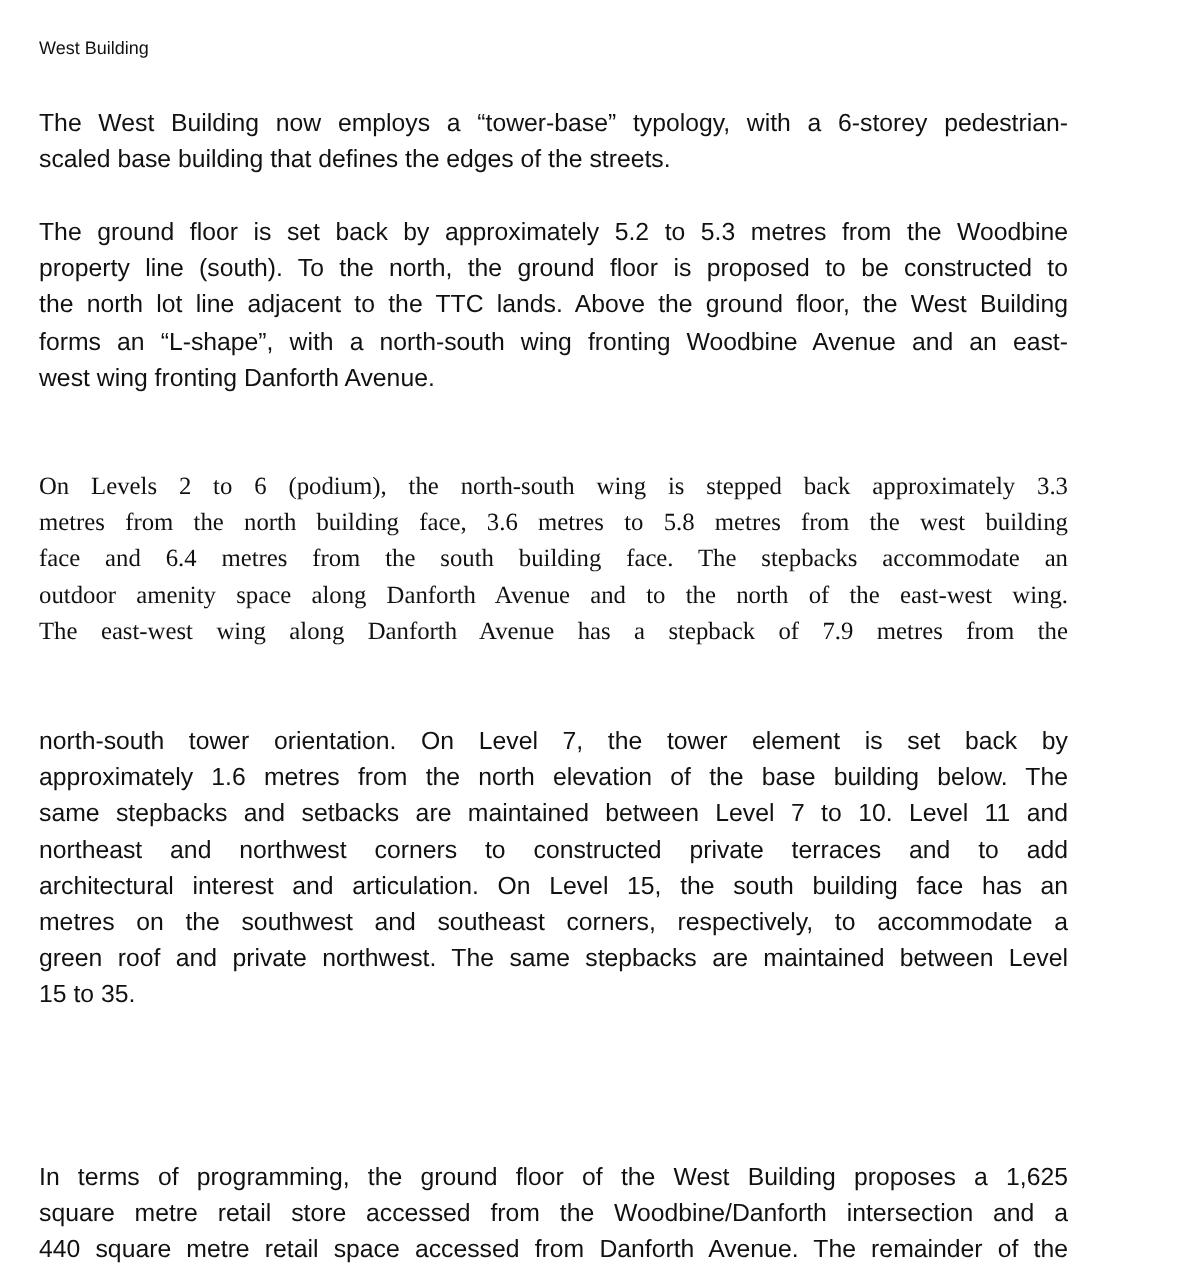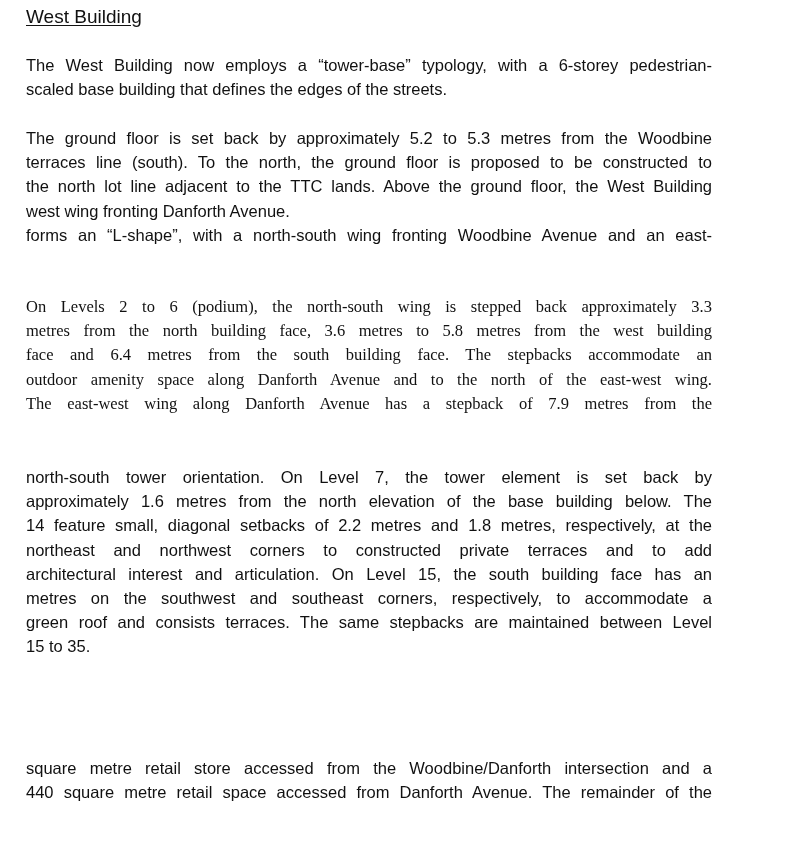--- a/index.html
+++ b/index.html
@@ -17,32 +17,32 @@
     }
     .page {
       position: absolute;
       left: 26px;
       top: 0;
       width: 686px;
     }
     .heading {
       position: absolute;
       left: 0;
-      top: 7px;
-      font-size: 19px;
+      top: 22px;
+      font-size: 12px;
       line-height: 20px;
-      text-decoration: underline;
       text-underline-offset: 2px;
       white-space: nowrap;
     }
     .para {
       position: absolute;
       left: 0;
       width: 686px;
       font-size: 16.5px;
+      margin-top: 17px;
     }
     .line {
       display: block;
       height: 24.2px;
       line-height: 24.2px;
       white-space: nowrap;
     }
     .line.just {
       text-align: justify;
       text-align-last: justify;
@@ -59,42 +59,43 @@
 <div class="page">
   <div class="heading">West Building</div>
 
   <div class="para" id="p1">
     <span class="line just">The West Building now employs a “tower-base” typology, with a 6-storey pedestrian-</span>
     <span class="line">scaled base building that defines the edges of the streets.</span>
   </div>
 
   <div class="para" id="p2">
     <span class="line just">The ground floor is set back by approximately 5.2 to 5.3 metres from the Woodbine</span>
-    <span class="line just">terraces line (south). To the north, the ground floor is proposed to be constructed to</span>
+    <span class="line just">property line (south). To the north, the ground floor is proposed to be constructed to</span>
     <span class="line just">the north lot line adjacent to the TTC lands. Above the ground floor, the West Building</span>
+    <span class="line just">forms an “L-shape”, with a north-south wing fronting Woodbine Avenue and an east-</span>
     <span class="line">west wing fronting Danforth Avenue.</span>
-    <span class="line just">forms an “L-shape”, with a north-south wing fronting Woodbine Avenue and an east-</span>
   </div>
 
   <div class="para" id="p3">
     <span class="line just">On Levels 2 to 6 (podium), the north-south wing is stepped back approximately 3.3</span>
     <span class="line just">metres from the north building face, 3.6 metres to 5.8 metres from the west building</span>
     <span class="line just">face and 6.4 metres from the south building face. The stepbacks accommodate an</span>
     <span class="line just">outdoor amenity space along Danforth Avenue and to the north of the east-west wing.</span>
     <span class="line just">The east-west wing along Danforth Avenue has a stepback of 7.9 metres from the</span>
   </div>
 
   <div class="para" id="p4">
     <span class="line just">north-south tower orientation. On Level 7, the tower element is set back by</span>
     <span class="line just">approximately 1.6 metres from the north elevation of the base building below. The</span>
-    <span class="line just">14 feature small, diagonal setbacks of 2.2 metres and 1.8 metres, respectively, at the</span>
+    <span class="line just">same stepbacks and setbacks are maintained between Level 7 to 10. Level 11 and</span>
     <span class="line just">northeast and northwest corners to constructed private terraces and to add</span>
     <span class="line just">architectural interest and articulation. On Level 15, the south building face has an</span>
     <span class="line just">metres on the southwest and southeast corners, respectively, to accommodate a</span>
-    <span class="line just">green roof and consists terraces. The same stepbacks are maintained between Level</span>
+    <span class="line just">green roof and private northwest. The same stepbacks are maintained between Level</span>
     <span class="line">15 to 35.</span>
   </div>
 
   <div class="para" id="p5">
+    <span class="line just">In terms of programming, the ground floor of the West Building proposes a 1,625</span>
     <span class="line just">square metre retail store accessed from the Woodbine/Danforth intersection and a</span>
     <span class="line just">440 square metre retail space accessed from Danforth Avenue. The remainder of the</span>
   </div>
 </div>
 
 </body></html>

